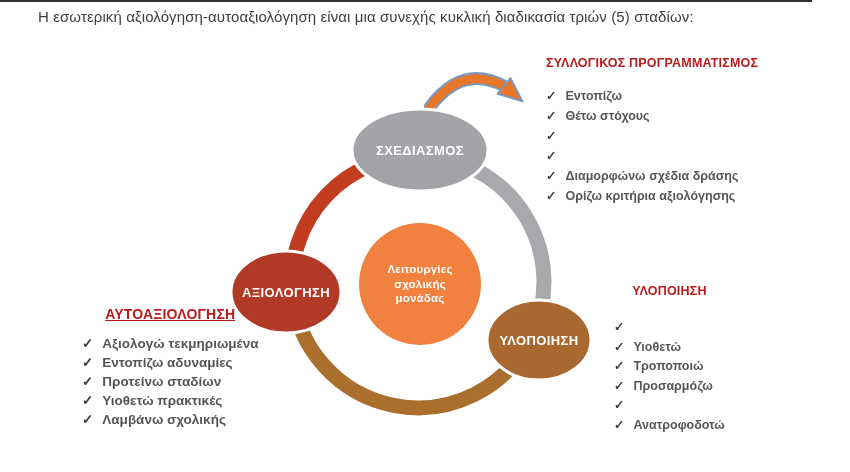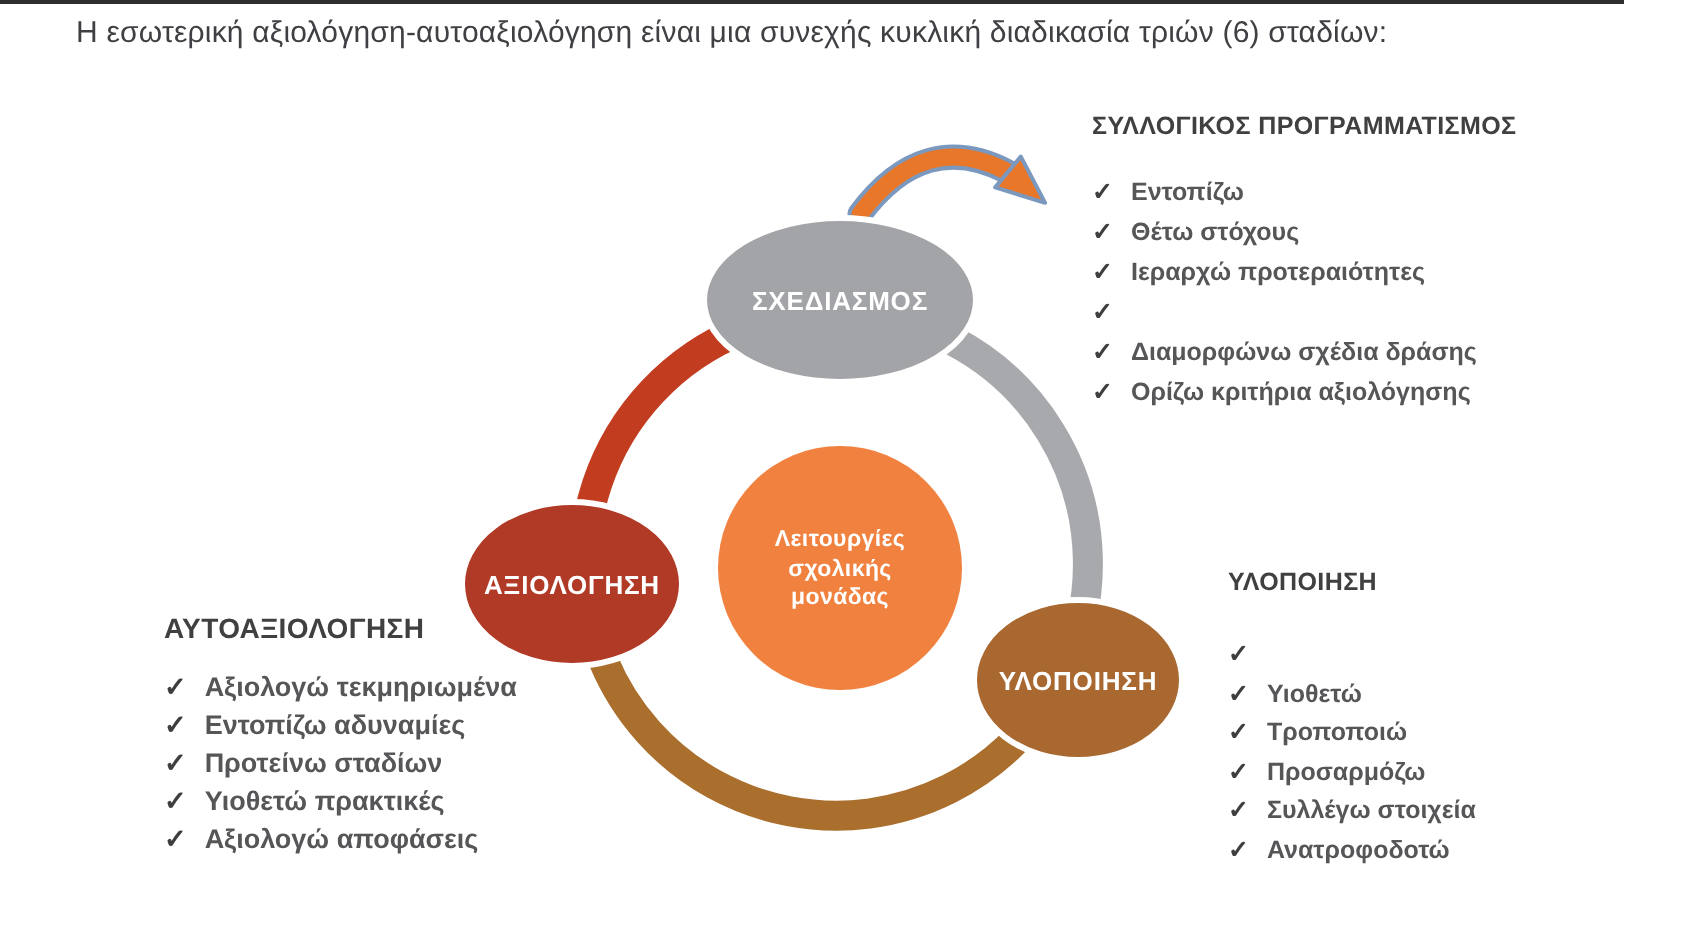--- a/index.html
+++ b/index.html
@@ -16,47 +16,47 @@
   .node-label{
     font-family:"Liberation Sans", sans-serif;font-weight:700;font-size:13px;
     fill:#ffffff;text-anchor:middle;letter-spacing:.4px;
   }
   .center-label{
     font-family:"Liberation Sans", sans-serif;font-weight:700;font-size:11.5px;
     fill:#ffffff;text-anchor:middle;letter-spacing:.2px;
   }
   .checklist{position:absolute;}
   .checklist h2{
-    margin:0;font-size:12.5px;font-weight:700;color:#404040;letter-spacing:.2px;
+    margin:0;font-size:12.5px;font-weight:700;color:#b91c1c;letter-spacing:.2px;text-align:center;
   }
   .checklist ul{list-style:none;margin:0;padding:0;}
   .checklist li{display:flex;align-items:baseline;line-height:20px;
     font-size:12.5px;font-weight:700;color:#565558;}
   .checklist .chk{color:#3e3e3e;margin-right:9px;font-weight:700;}
   
   .list-planning{left:546px;top:56px;}
   .list-planning ul{margin-top:16px;}
   
   .list-implementation{left:614px;top:284px;}
   .list-implementation ul{margin-top:20px;}
   .list-implementation li{line-height:19.5px;}
   
   .list-selfeval{left:82px;top:306px;}
-  .list-selfeval h2{font-size:14px;}
+  .list-selfeval h2{font-size:14px;text-decoration:underline;}
   .list-selfeval ul{margin-top:12px;}
   .list-selfeval li{line-height:19px;font-size:13.5px;}
 </style>
 </head>
 <body>
 
 <div class="canvas">
 
   <div class="topline"></div>
 
-  <div class="page-title">Η εσωτερική αξιολόγηση-αυτοαξιολόγηση είναι μια συνεχής κυκλική διαδικασία τριών (6) σταδίων:</div>
+  <div class="page-title">Η εσωτερική αξιολόγηση-αυτοαξιολόγηση είναι μια συνεχής κυκλική διαδικασία τριών (5) σταδίων:</div>
 
   <svg class="diagram" width="850" height="472" viewBox="0 0 850 472">
 
     <path d="M 292.4 291.5 A 126 126 0 0 1 420 156" fill="none" stroke-width="15" stroke="#c23c20"></path>
     <path d="M 420 156 A 126 126 0 0 1 531.4 336.8" fill="none" stroke-width="15" stroke="#a8a9ac"></path>
     <path d="M 531.4 336.8 A 126 126 0 0 1 292.4 291.5" fill="none" stroke-width="15" stroke="#aa6f2d"></path>
 
     <g>
       <path d="M 430 107 Q 462 64 504 86" fill="none" stroke-width="12.5" stroke-linecap="round" stroke="#7b98be"></path>
       <path d="M 430 107 Q 462 64 504 86" fill="none" stroke-width="8.5" stroke-linecap="round" stroke="#e9772a"></path>
@@ -84,21 +84,20 @@
       <li>
           <span class="chk">✓</span>
           <span>Εντοπίζω</span>
         </li>
       <li>
           <span class="chk">✓</span>
           <span>Θέτω στόχους</span>
         </li>
       <li>
           <span class="chk">✓</span>
-          <span>Ιεραρχώ προτεραιότητες</span>
         </li>
       <li>
           <span class="chk">✓</span>
         </li>
       <li>
           <span class="chk">✓</span>
           <span>Διαμορφώνω σχέδια δράσης</span>
         </li>
       <li>
           <span class="chk">✓</span>
@@ -120,21 +119,20 @@
       <li>
           <span class="chk">✓</span>
           <span>Τροποποιώ</span>
         </li>
       <li>
           <span class="chk">✓</span>
           <span>Προσαρμόζω</span>
         </li>
       <li>
           <span class="chk">✓</span>
-          <span>Συλλέγω στοιχεία</span>
         </li>
       <li>
           <span class="chk">✓</span>
           <span>Ανατροφοδοτώ</span>
         </li>
     </ul>
   </section>
 
   <section class="checklist list-selfeval">
     <h2>ΑΥΤΟΑΞΙΟΛΟΓΗΣΗ</h2>
@@ -150,18 +148,18 @@
       <li>
           <span class="chk">✓</span>
           <span>Προτείνω σταδίων</span>
         </li>
       <li>
           <span class="chk">✓</span>
           <span>Υιοθετώ πρακτικές</span>
         </li>
       <li>
           <span class="chk">✓</span>
-          <span>Αξιολογώ αποφάσεις</span>
+          <span>Λαμβάνω σχολικής</span>
         </li>
     </ul>
   </section>
 
 </div>
 
 </body></html>

